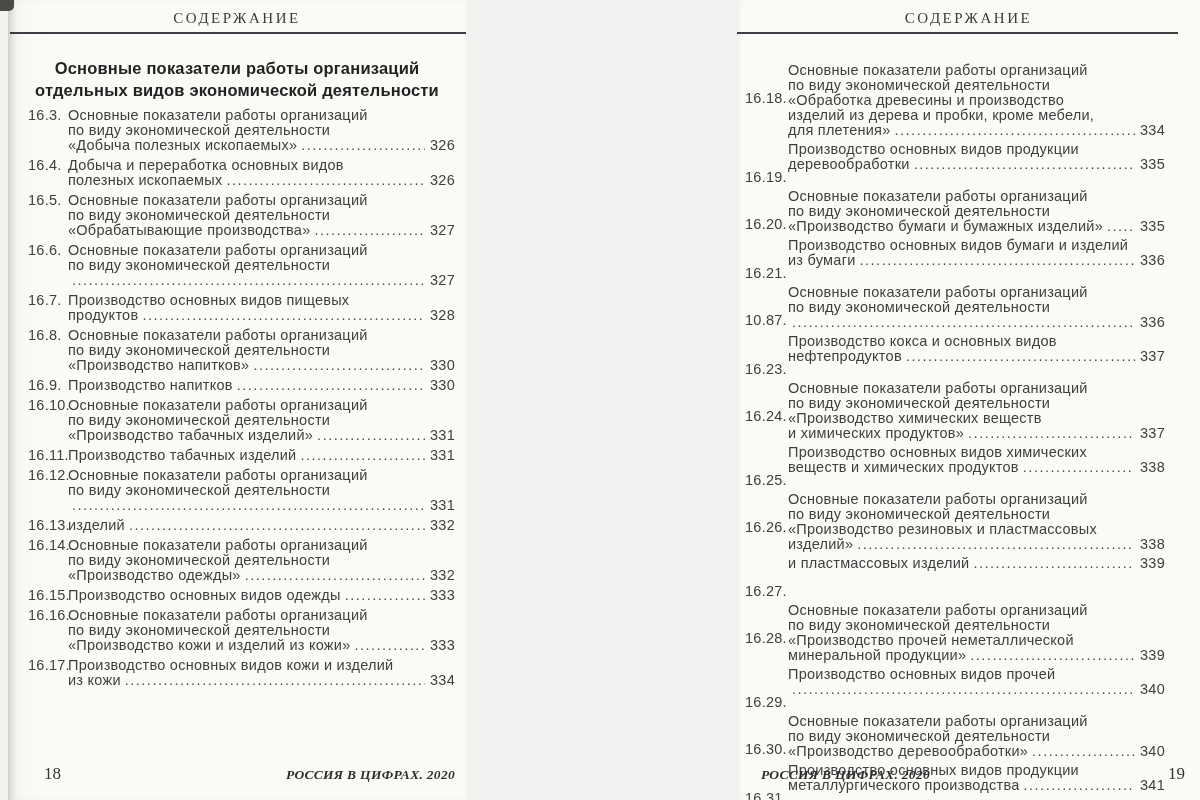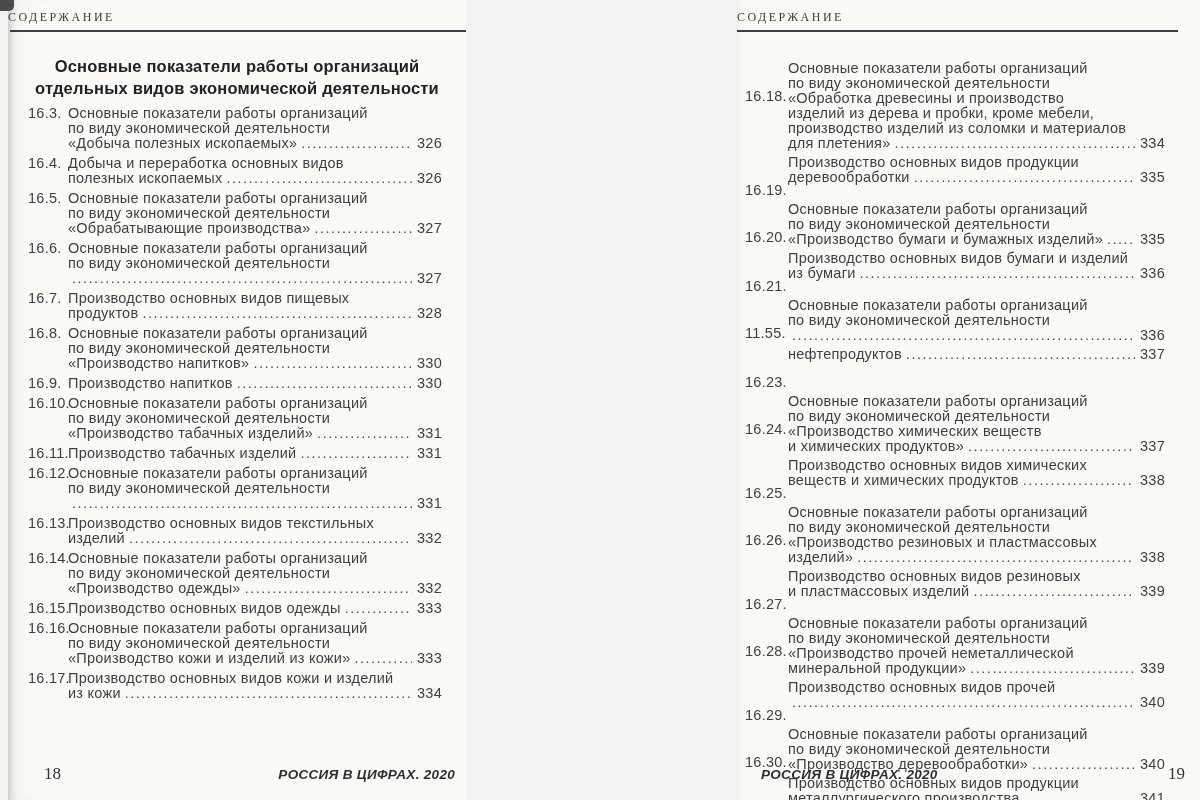--- a/index.html
+++ b/index.html
@@ -19,36 +19,36 @@
   }
   .page-r{
     left:737px;width:463px;
     box-shadow:inset 5px 0 7px -5px rgba(0,0,0,0.10);
   }
   .corner-mark{
     position:absolute;left:-8px;top:0;width:14px;height:11px;
     background:#4c4b49;border-radius:0 0 5px 0;
   }
   .running-head{
-    margin-top:10px;text-align:left;
+    margin-top:10px;text-align:center;
     font-family:"Liberation Serif", serif;
-    font-size:12px;letter-spacing:2.5px;color:#3c3c3c;
+    font-size:15px;letter-spacing:2.5px;color:#3c3c3c;
   }
   .rule{
     height:2px;background:rgba(28,28,34,0.85);margin-top:5px;
   }
   .page-l .rule{margin-left:2px;margin-right:0;}
   .page-r .rule{margin-left:0;margin-right:22px;}
   .section-heading{
     margin-top:23px;text-align:center;
     font-weight:bold;font-size:16.5px;line-height:22px;color:#222;
     letter-spacing:0.2px;
   }
   .entries{min-width:0;}
-  .page-l .entries{margin:7px 24px 0 20px;}
+  .page-l .entries{margin:7px 11px 0 20px;}
   .page-r .entries{margin:29px 35px 0 8px;}
   .entry{display:flex;align-items:flex-start;font-size:14.5px;line-height:15px;letter-spacing:0.25px;}
   .page-l .entry{margin-bottom:5px;}
   .page-r .entry{margin-bottom:4px;}
   .num{flex:none;color:#3f3f3f;}
   .page-l .num{width:40px;}
   .page-r .num{width:43px;margin-top:28px;}
   .ebody{flex:1;min-width:0;}
   .line{white-space:nowrap;overflow:hidden;}
   .line.last{display:flex;align-items:center;}
@@ -61,21 +61,21 @@
   .footer{
     position:absolute;bottom:16px;left:16px;right:0;
     display:flex;align-items:baseline;justify-content:space-between;
   }
   .page-l .footer{padding:0 11px 0 20px;}
   .page-r .footer{padding:0 15px 0 8px;}
   .folio{
     font-family:"Liberation Serif", serif;font-size:17px;color:#333;
   }
   .book-title{
-    font-family:Liberation Sans, sans-serif;font-style:italic;font-weight:bold;
+    font-family:Liberation Serif, serif;font-style:italic;font-weight:bold;
     font-size:13.5px;color:#2e2e2e;letter-spacing:0.3px;text-align:center;
   }
 </style>
 </head>
 <body>
 
 <div>
 
   <div class="page page-l">
     <div class="corner-mark"></div>
@@ -194,21 +194,20 @@
             <div class="line">по виду экономической деятельности</div>
             <div class="line last">
               <span class="dots">............................................................................................................................................</span>
               <span class="pg">331</span>
             </div>
           </div>
         </div>
         <div class="entry">
           <span class="num">16.13.</span>
           <div class="ebody">
-            <div class="line">Производство основных видов текстильных</div>
             <div class="line last">
               <span class="t">изделий</span>
               <span class="dots">............................................................................................................................................</span>
               <span class="pg">332</span>
             </div>
           </div>
         </div>
         <div class="entry">
           <span class="num">16.14.</span>
           <div class="ebody">
@@ -265,21 +264,20 @@
     <div class="running-head">СОДЕРЖАНИЕ</div>
     <div class="rule"></div>
     <div class="entries" id="entries-right">
         <div class="entry">
           <span class="num">16.18.</span>
           <div class="ebody">
             <div class="line">Основные показатели работы организаций</div>
             <div class="line">по виду экономической деятельности</div>
             <div class="line">«Обработка древесины и производство</div>
             <div class="line">изделий из дерева и пробки, кроме мебели,</div>
-            <div class="line">производство изделий из соломки и материалов</div>
             <div class="line last">
               <span class="t">для плетения»</span>
               <span class="dots">............................................................................................................................................</span>
               <span class="pg">334</span>
             </div>
           </div>
         </div>
         <div class="entry">
           <span class="num">16.19.</span>
           <div class="ebody">
@@ -308,33 +306,34 @@
           <div class="ebody">
             <div class="line">Производство основных видов бумаги и изделий</div>
             <div class="line last">
               <span class="t">из бумаги</span>
               <span class="dots">............................................................................................................................................</span>
               <span class="pg">336</span>
             </div>
           </div>
         </div>
         <div class="entry">
-          <span class="num">11.55.</span>
+          <span class="num">10.87.</span>
           <div class="ebody">
             <div class="line">Основные показатели работы организаций</div>
             <div class="line">по виду экономической деятельности</div>
             <div class="line last">
               <span class="dots">............................................................................................................................................</span>
               <span class="pg">336</span>
             </div>
           </div>
         </div>
         <div class="entry">
           <span class="num">16.23.</span>
           <div class="ebody">
+            <div class="line">Производство кокса и основных видов</div>
             <div class="line last">
               <span class="t">нефтепродуктов</span>
               <span class="dots">............................................................................................................................................</span>
               <span class="pg">337</span>
             </div>
           </div>
         </div>
         <div class="entry">
           <span class="num">16.24.</span>
           <div class="ebody">
@@ -368,21 +367,20 @@
             <div class="line last">
               <span class="t">изделий»</span>
               <span class="dots">............................................................................................................................................</span>
               <span class="pg">338</span>
             </div>
           </div>
         </div>
         <div class="entry">
           <span class="num">16.27.</span>
           <div class="ebody">
-            <div class="line">Производство основных видов резиновых</div>
             <div class="line last">
               <span class="t">и пластмассовых изделий</span>
               <span class="dots">............................................................................................................................................</span>
               <span class="pg">339</span>
             </div>
           </div>
         </div>
         <div class="entry">
           <span class="num">16.28.</span>
           <div class="ebody">

